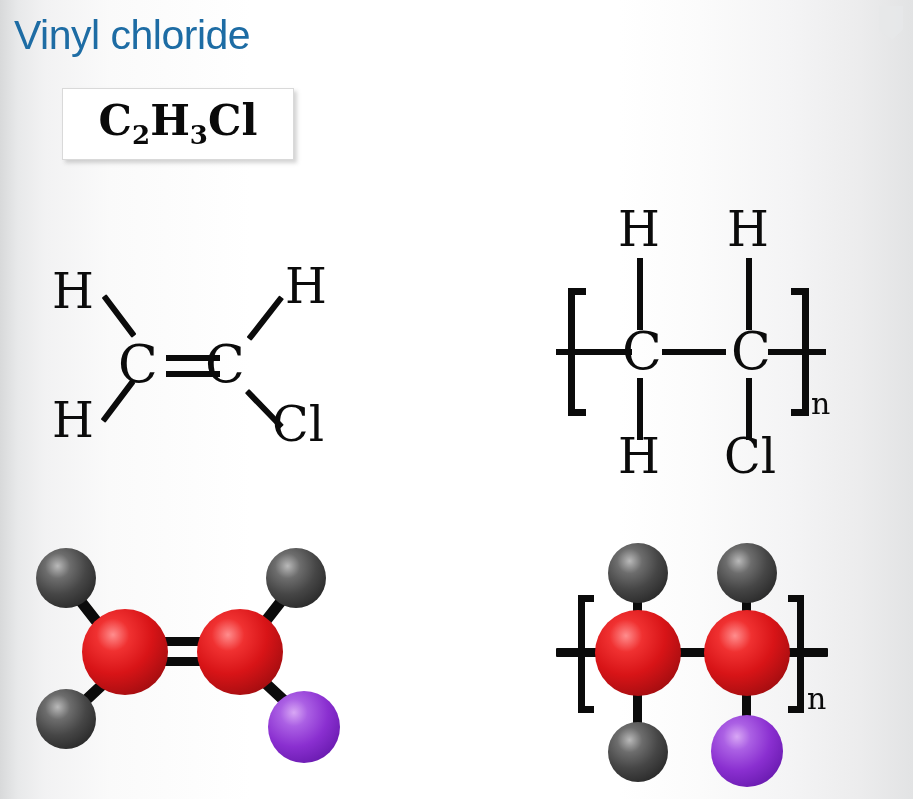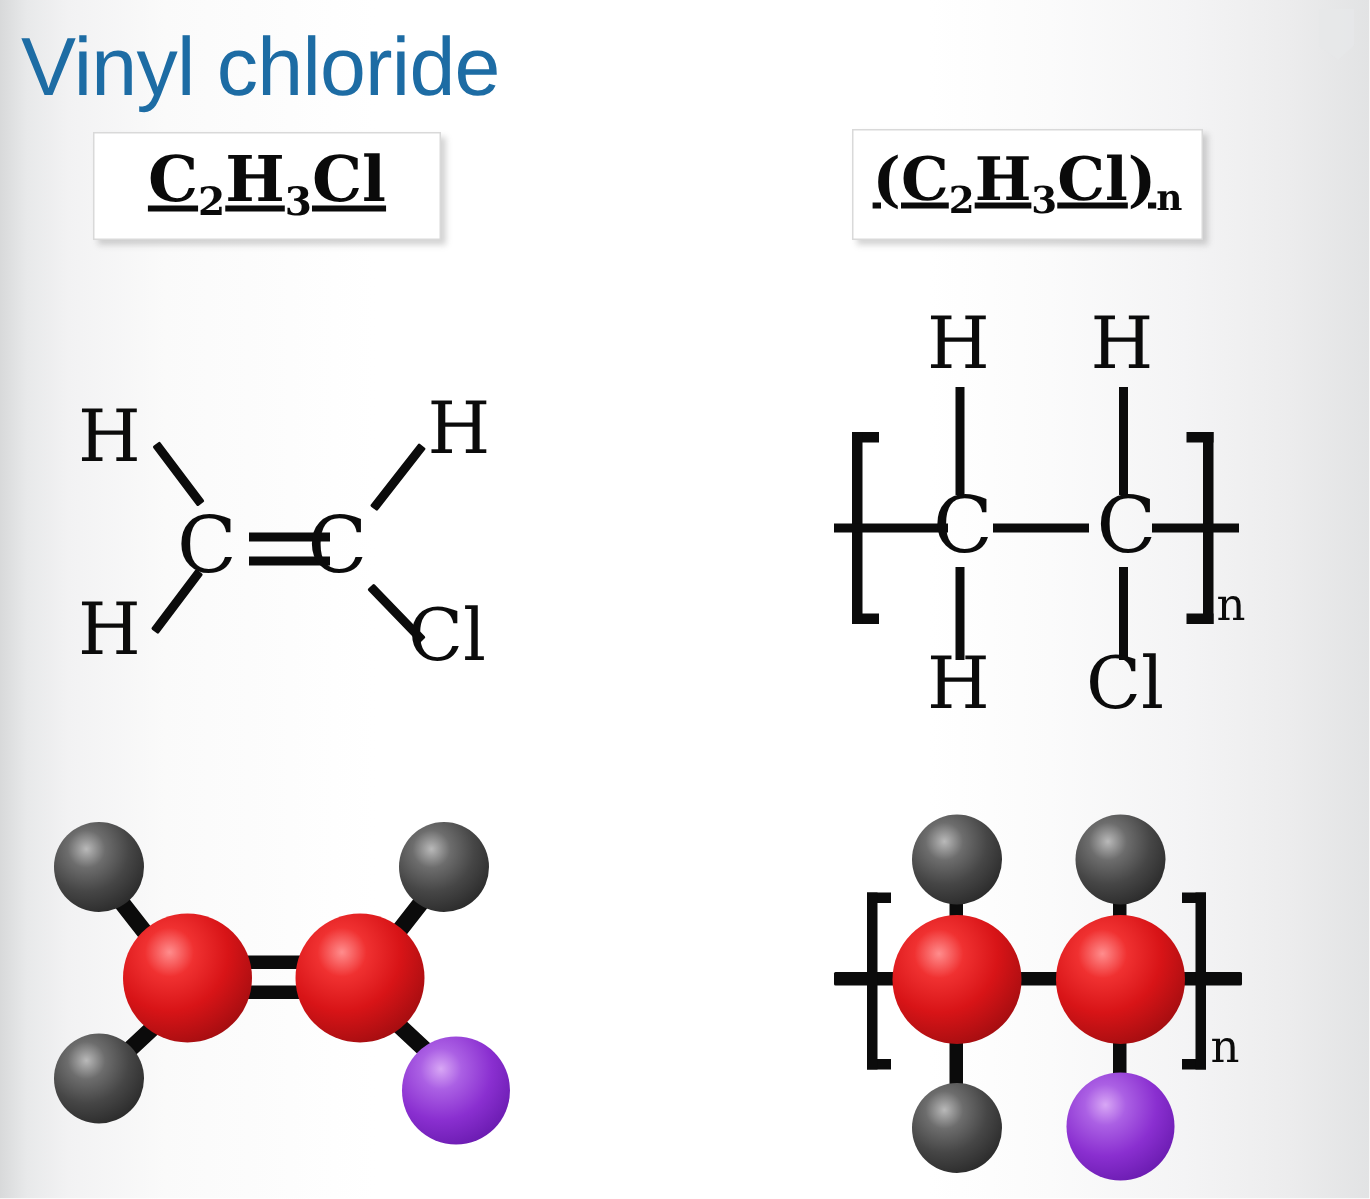--- a/index.html
+++ b/index.html
@@ -34,42 +34,41 @@
     width: 24px;
     height: 34px;
     background: #e6e7e9;
     clip-path: polygon(0 0, 100% 0, 100% 70%, 55% 100%, 0 72%);
     opacity: .85;
   }
   
   .title {
     position: absolute;
     top: 12px;
-    font-size: 55px;
+    font-size: 41px;
     font-weight: 400;
     letter-spacing: -0.5px;
     color: #1d6ca4;
     white-space: nowrap;
   }
   #title-left  { left: 14px; }
   #title-right { left: 444px; }
 
   
   .formula-box {
     position: absolute;
     background: #ffffff;
     border: 1px solid #d9d9d9;
     box-shadow: 3px 3px 4px rgba(120,120,120,0.32);
     display: flex;
     align-items: center;
     justify-content: center;
     font-family: "DejaVu Serif", serif;
     font-weight: bold;
     color: #0a0a0a;
-    text-decoration: underline;
   }
   #formula-box-left {
     left: 62px; top: 88px; width: 230px; height: 70px;
     font-size: 42px;
   }
   #formula-box-right {
     left: 568px; top: 86px; width: 232px; height: 72px;
     font-size: 40px;
   }
   .formula-text { line-height: 1; white-space: nowrap; }
@@ -159,23 +158,20 @@
 <div id="stage">
 
   <div class="watermark"></div>
 
   <div class="title" id="title-left">Vinyl chloride</div>
 
   <div class="formula-box" id="formula-box-left">
     <span class="formula-text"><span>C</span><sub>2</sub><span>H</span><sub>3</sub><span>Cl</span></span>
   </div>
 
-  <div class="formula-box" id="formula-box-right">
-    <span class="formula-text"><span>(</span><span>C</span><sub>2</sub><span>H</span><sub>3</sub><span>Cl</span><span>)</span><span class="nsub">n</span></span>
-  </div>
 
   <div>
 
     <div class="atom-label" style="left:52px; top:267px;">H</div>
 
     <div class="bond-diag" style="left:104px; top:293px; width:50px; transform: rotate(53deg);"></div>
 
     <div class="atom-label" style="left:52px; top:396px;">H</div>
 
     <div class="bond-diag" style="left:103px; top:418px; width:50px; transform: rotate(-53deg);"></div>

